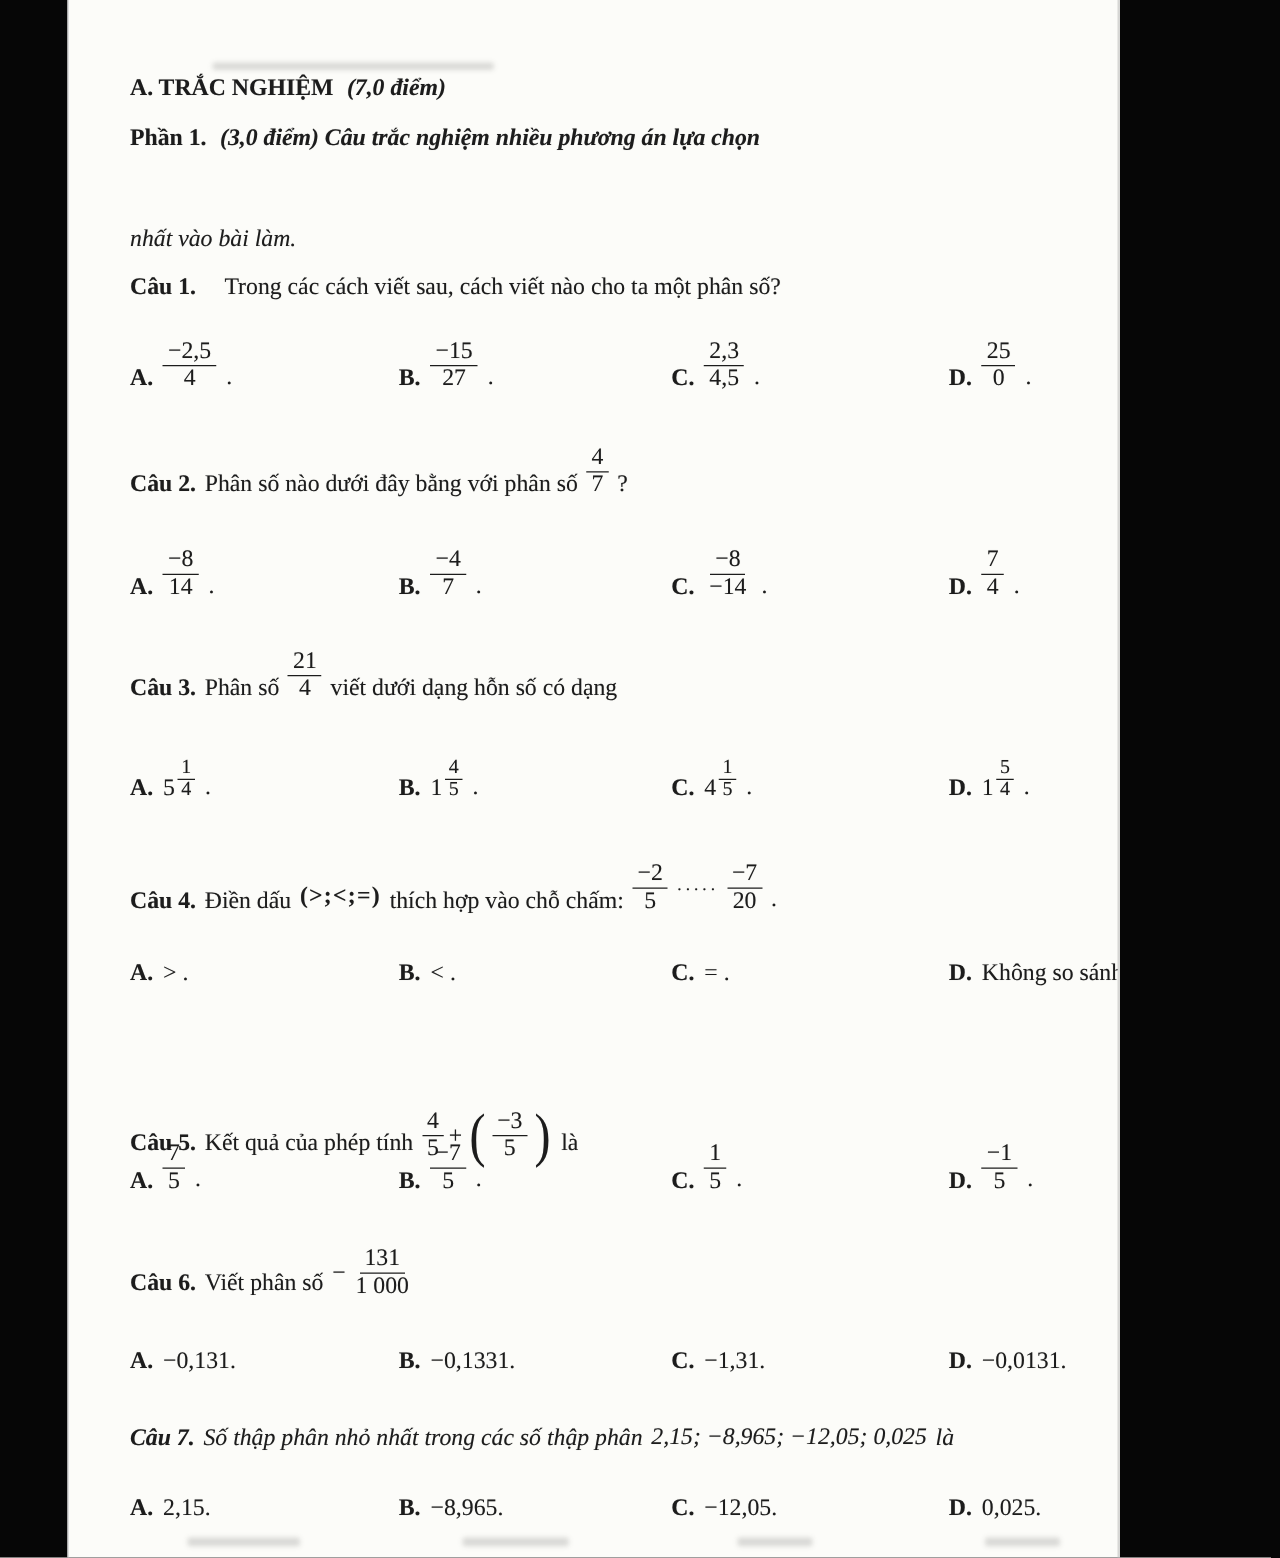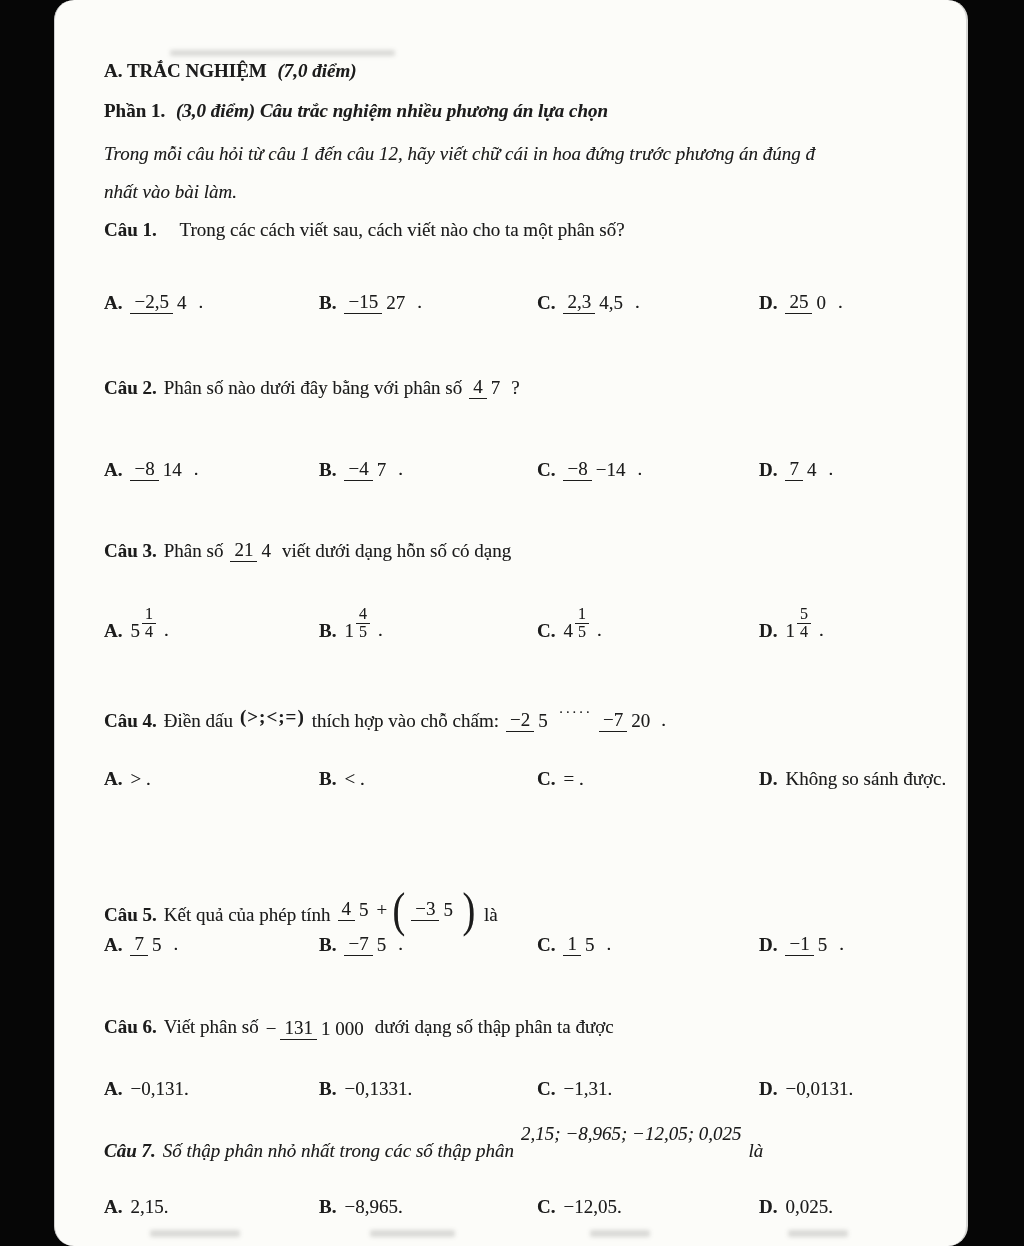--- a/index.html
+++ b/index.html
@@ -6,53 +6,52 @@
   body{
     width:1024px;height:1246px;
     background:#060606;
     position:relative;
     overflow:hidden;
     font-family:"Liberation Serif","DejaVu Serif",serif;
     color:#1c1c1c;
   }
   .page{
     position:absolute;left:54px;top:0;
-    width:914px;height:1246px;
+    width:842px;height:1246px;
     background:#fcfcf9;
     border-left:1px solid #cfcfcf;
     border-right:2px solid #d6d6d4;
     box-sizing:border-box;
     overflow:hidden;
-    border-radius:20px;
   }
   .page *{text-shadow:0 0 0.6px rgba(25,25,25,0.35);}
   .abs{position:absolute;left:49px;white-space:nowrap;font-size:19px;}
   .row-h{position:absolute;left:49px;display:flex;align-items:flex-end;gap:7px;white-space:nowrap;font-size:19px;}
   .b{font-weight:bold;}
   .bi{font-weight:bold;font-style:italic;}
   .i{font-style:italic;}
   .qlabel{font-weight:bold;}
   .opts{
     position:absolute;left:0;width:100%;
     display:grid;grid-template-columns:215px 218px 222px auto;
     padding-left:49px;box-sizing:border-box;
     font-size:19px;
   }
   .opt{display:flex;align-items:flex-end;gap:8px;white-space:nowrap;}
   .okey{font-weight:bold;}
-  .frac{display:inline-flex;flex-direction:row;align-items:center;line-height:1.1;}
+  .frac{display:inline-flex;flex-direction:column;align-items:center;line-height:1.1;}
   .frac .fn{border-bottom:1.6px solid #1c1c1c;padding:0 4px;}
   .frac .fd{padding:0 4px;}
   .mix{display:inline-flex;align-items:flex-end;gap:2px;}
   .mix .mfrac{display:inline-flex;flex-direction:column;align-items:center;line-height:1.05;font-size:16px;margin-bottom:1px;}
   .mix .mfrac .fn{border-bottom:1.4px solid #1c1c1c;padding:0 3px;}
   .mix .mfrac .fd{padding:0 3px;}
   .expr{display:inline-flex;align-items:center;gap:4px;}
   .paren{font-size:48px;line-height:40px;font-weight:400;transform:scaleX(.8);}
-  .raised{margin-bottom:17px;}
+  .raised{margin-bottom:1px;}
   .signs{font-weight:600;margin-bottom:4px;letter-spacing:1px;}
   .dots{margin-bottom:11px;letter-spacing:2px;font-size:14px;}
   .osfx{padding-bottom:1px;}
   .smudge{position:absolute;background:rgba(40,40,40,0.16);filter:blur(2px);border-radius:2px;}
 </style>
 </head>
 <body>
 
 <div class="page">
 
@@ -61,21 +60,20 @@
   <div class="abs" style="top:60px;">
     <span class="b">A. TRẮC NGHIỆM</span>
     <span class="bi" style="margin-left:6px;">(7,0 điểm)</span>
   </div>
 
   <div class="abs" style="top:100px;">
     <span class="b">Phần 1.</span>
     <span class="bi" style="margin-left:6px;margin-top:38px;">(3,0 điểm) Câu trắc nghiệm nhiều phương án lựa chọn</span>
   </div>
 
-  <div class="abs i" style="top:143px;">Trong mỗi câu hỏi từ câu 1 đến câu 12, hãy viết chữ cái in hoa đứng trước phương án đúng đ</div>
   <div class="abs i" style="top:181px;">nhất vào bài làm.</div>
 
   <div class="abs" style="top:219px;">
     <span class="qlabel">Câu 1.</span>
     <span style="margin-left:18px;">Trong các cách viết sau, cách viết nào cho ta một phân số?</span>
   </div>
   <div class="opts" style="top:258px;height:56px;">
     <div class="opt">
       <span class="okey">A.</span>
       <span class="frac">
@@ -301,21 +299,20 @@
   <div class="row-h" style="top:982px;height:56px;">
     <span class="qlabel">Câu 6.</span>
     <span>Viết phân số</span>
     <span class="expr" style="margin-bottom:-2px;">
       <span>−</span>
       <span class="frac">
           <span class="fn">131</span>
           <span class="fd">1 000</span>
         </span>
     </span>
-    <span>dưới dạng số thập phân ta được</span>
   </div>
   <div class="opts" style="top:1072px;height:28px;">
     <div class="opt">
       <span class="okey">A.</span>
       <span>−0,131.</span>
     </div>
     <div class="opt">
       <span class="okey">B.</span>
       <span>−0,1331.</span>
     </div>

